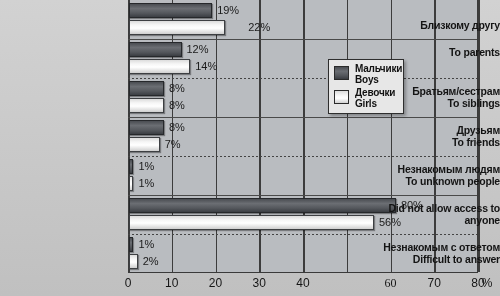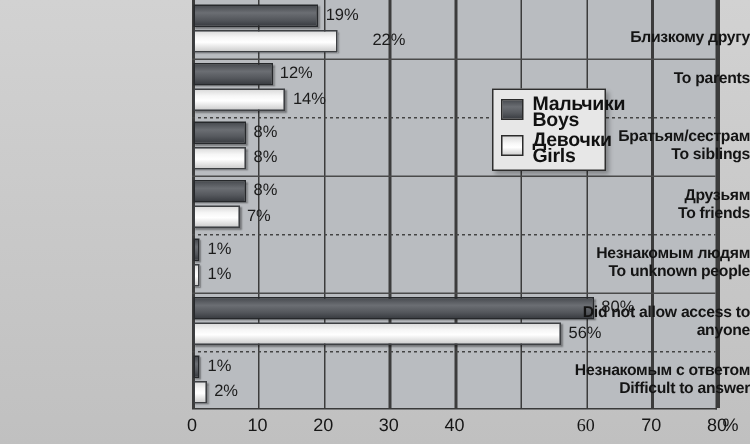--- a/index.html
+++ b/index.html
@@ -139,21 +139,21 @@
   .legswatch.boys {
     background: linear-gradient(180deg,#4a4d52 0%, #6b6e73 35%, #55585d 70%, #3b3e43 100%);
   }
   .legswatch.girls {
     background: linear-gradient(180deg,#dcdcdc 0%, #f8f8f8 40%, #ffffff 60%, #d2d2d2 100%);
   }
   .legtext {
     position: absolute;
     left: 21px;
     top: 0px;
-    font-size: 13px;
+    font-size: 10px;
     line-height: 10.5px;
     color: #111;
     font-weight: 700;
     letter-spacing: -0.2px;
     font-family: "Liberation Sans", sans-serif;
     white-space: nowrap;
   }
   .legtext .en { display:block; }
 </style>
 </head>

